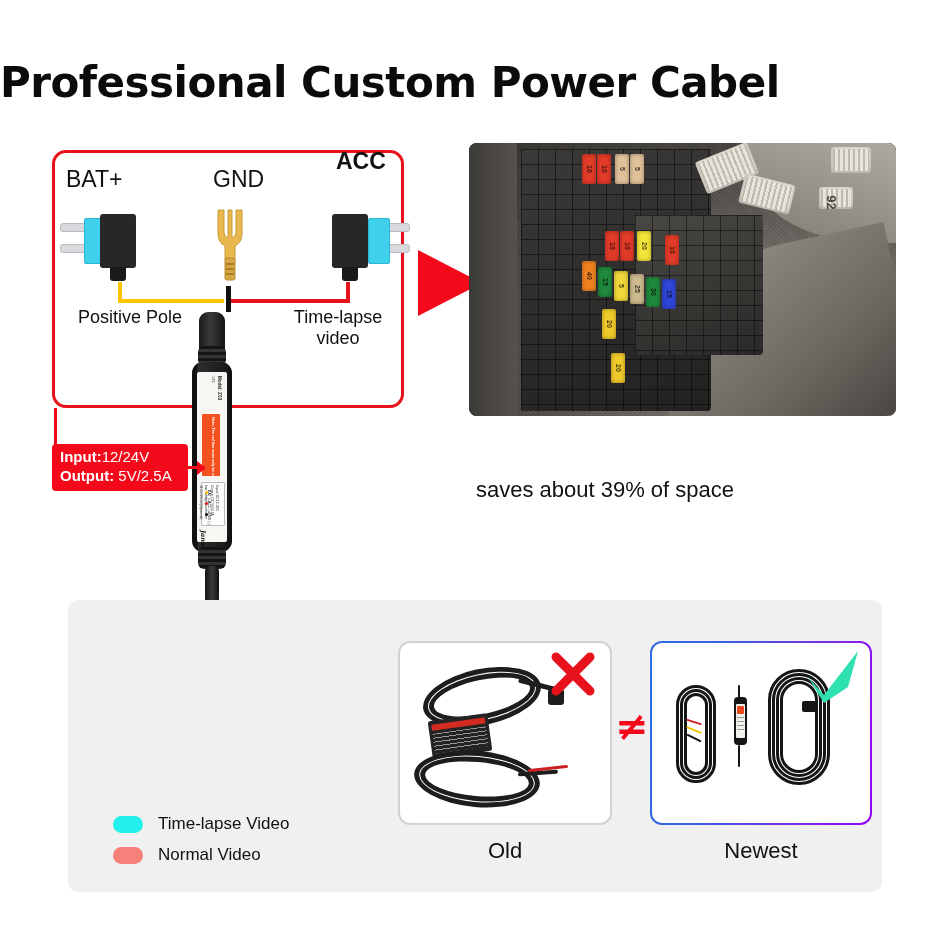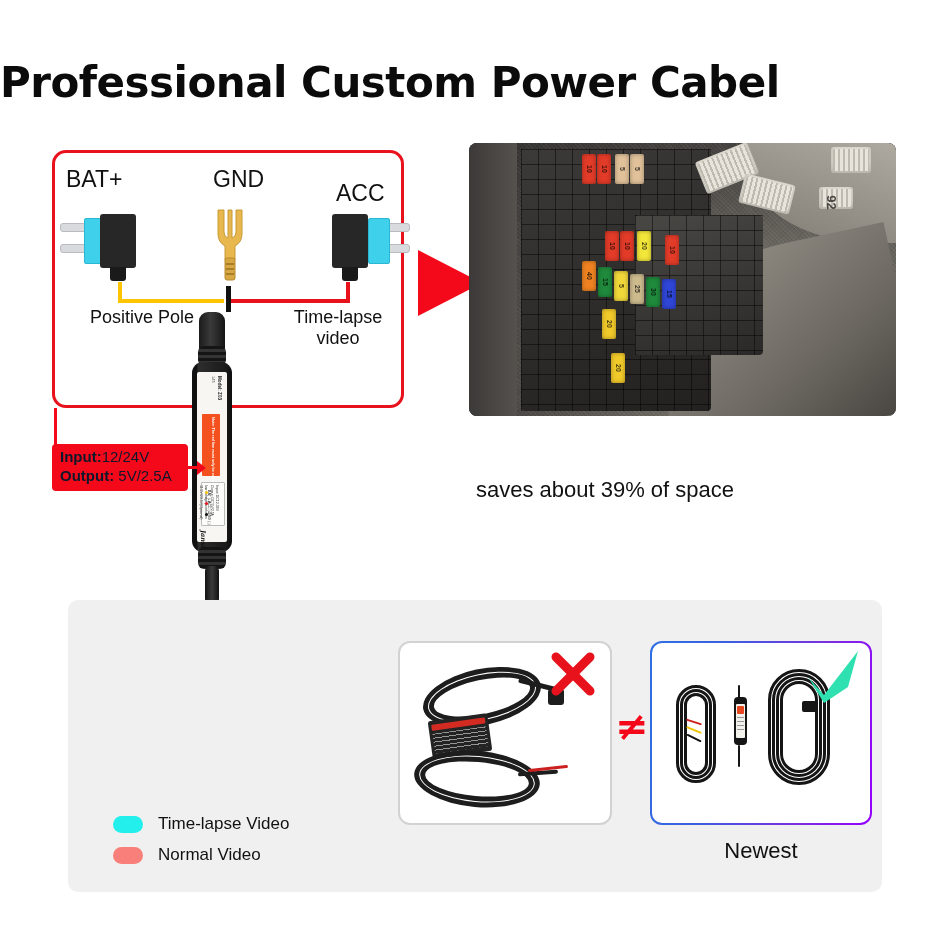--- a/index.html
+++ b/index.html
@@ -26,25 +26,25 @@
     position:absolute;left:52px;top:150px;width:352px;height:258px;
     border:3px solid #e8121c;border-radius:14px;
     background:#fff;box-sizing:border-box;
   }
   .term-label{
     position:absolute;font-size:23px;color:#111;white-space:nowrap;
     font-family:"Liberation Sans", sans-serif;
   }
   .lbl-bat{left:66px;top:166px;}
   .lbl-gnd{left:213px;top:166px;}
-  .lbl-acc{left:336px;top:180px;}
+  .lbl-acc{left:336px;top:148px;font-weight:bold;}
   .sub-label{
     position:absolute;font-size:18px;color:#111;text-align:center;white-space:nowrap;
   }
-  .lbl-pos{left:90px;top:307px;}
+  .lbl-pos{left:78px;top:307px;}
   .lbl-tl{left:283px;top:307px;width:110px;line-height:1.15;white-space:normal;}
 
   
   .fusetap{position:absolute;width:74px;height:72px;}
   .ft-left{left:64px;top:210px;}
   .ft-right{left:330px;top:210px;}
   .ft-body{position:absolute;width:36px;height:54px;background:#272727;border-radius:3px;top:4px;}
   .ft-left .ft-body{left:36px;}
   .ft-right .ft-body{left:2px;}
   .ft-fuse{position:absolute;width:20px;height:44px;background:#3fd0ec;border-radius:2px;top:8px;border:1px solid #2bb6d4;}
@@ -126,21 +126,21 @@
   }
   .mod-cord{
     position:absolute;left:19px;top:254px;width:14px;height:38px;
     background:linear-gradient(90deg,#141414,#3a3a3a 50%,#121212);
     border-radius:5px;
   }
 
   
   .spec-callout{
     position:absolute;left:52px;top:444px;width:136px;
-    background:#f4091b;color:#0f172a;border-radius:4px;
+    background:#f4091b;color:#ffffff;border-radius:4px;
     padding:4px 8px 5px 8px;box-sizing:border-box;
     font-size:15px;font-weight:700;line-height:1.25;
     font-family:"Liberation Sans", sans-serif;
   }
   .spec-callout .val{font-weight:500;}
   .spec-line{
     position:absolute;left:188px;top:466px;width:12px;height:3px;background:#f4091b;
   }
   .spec-tip{
     position:absolute;left:197px;top:461px;width:0;height:0;
@@ -470,20 +470,21 @@
       <div class="oc oc-coil" style="left:14px;top:108px;width:116px;height:46px;transform:rotate(5deg);"></div>
       <div class="oc oc-coil" style="left:20px;top:114px;width:104px;height:34px;transform:rotate(5deg);"></div>
       <div class="oc-wire" style="left:118px;top:128px;width:40px;height:4px;transform:rotate(-4deg);"></div>
       <div class="oc-red" style="left:128px;top:124px;width:40px;transform:rotate(-6deg);"></div>
     </div>
     <svg class="xmark" viewBox="0 0 46 46">
       <line x1="6" y1="6" x2="40" y2="40" stroke="#e8121c" stroke-width="9" stroke-linecap="round"></line>
       <line x1="40" y1="6" x2="6" y2="40" stroke="#e8121c" stroke-width="9" stroke-linecap="round"></line>
     </svg>
   </div>
+  <div class="cap cap-old">Old</div>
 
   <div class="neq">≠</div>
 
   <div class="card card-new-outer">
     <div class="card-new-inner">
 
       <div class="nc-loop" style="left:24px;top:42px;width:34px;height:92px;"></div>
       <div class="nc-loop" style="left:28px;top:46px;width:26px;height:84px;"></div>
       <div class="nc-loop" style="left:32px;top:50px;width:18px;height:76px;"></div>
 

